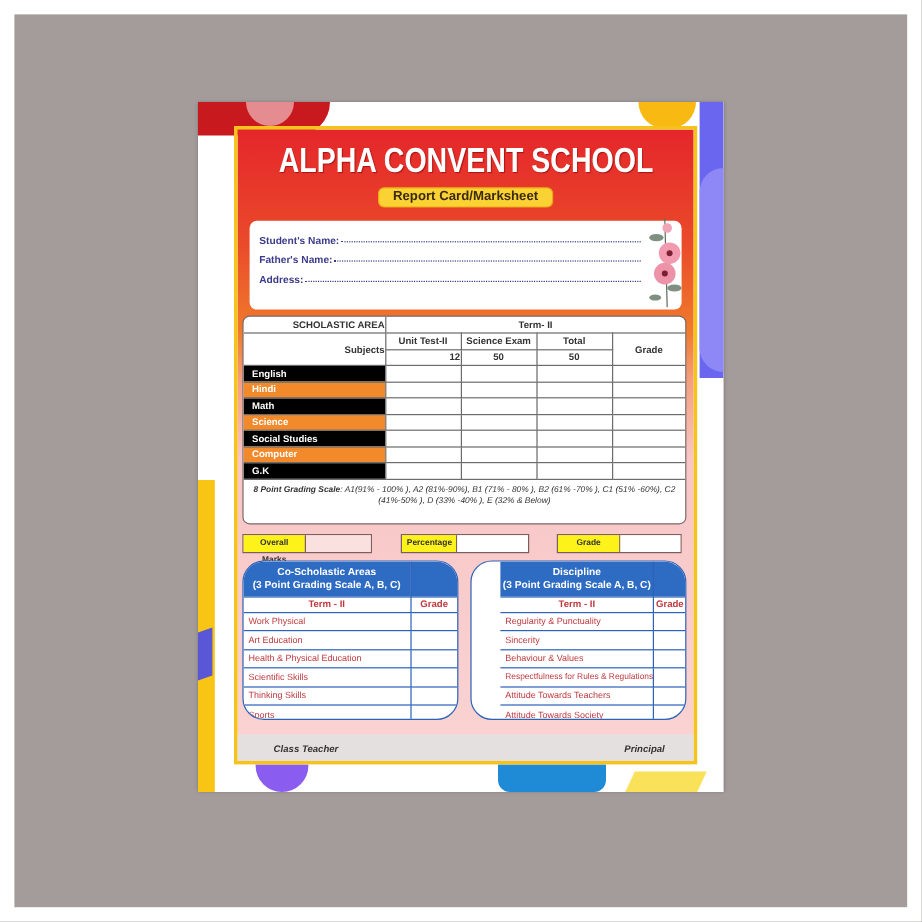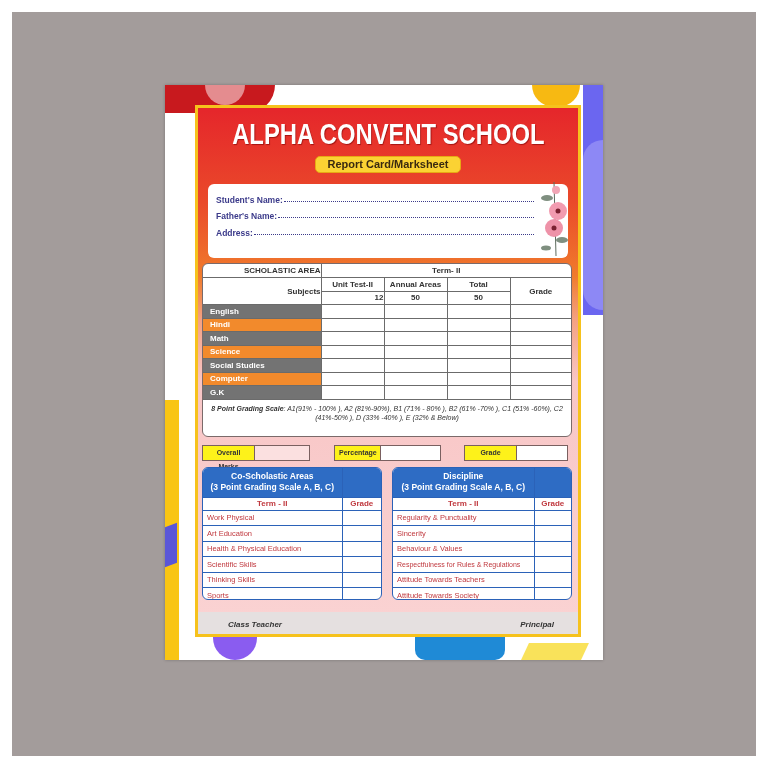--- a/index.html
+++ b/index.html
@@ -58,34 +58,34 @@
   .scholastic {
     position: absolute; left: 4px; top: 155px; width: 370px; height: 174px;
     background: #fff; border-radius: 6px; border: 1px solid #7a6a6a; overflow: hidden;
   }
   table.sch { border-collapse: collapse; width: 100%; font-size: 8px; }
   table.sch td { border: 1px solid #6b6b6b; height: 13.5px; text-align: center; color: #333; font-weight: bold; }
   table.sch tr:first-child td { border-top: none; }
   table.sch td:first-child { border-left: none; text-align: right; }
   table.sch td:last-child { border-right: none; }
   table.sch td.subj { color: #fff; text-align: left; padding-left: 7px; font-weight: bold; }
-  .subj-red { background: #737373; }
+  .subj-red { background: #000000; }
   .subj-orange { background: #f28a2c; }
   .scale-note {
     font-size: 7px; font-style: italic; color: #333; text-align: center; padding: 4px 6px 0; line-height: 9px;
   }
   .scale-note b { font-weight: bold; }
 
   .summary { position: absolute; top: 337px; height: 16px; display: flex; border: 1px solid #7a6060; }
   .summary .lbl { background: #fdf21a; font-size: 7px; font-weight: bold; color: #333; padding: 0 4px; line-height: 14px; text-align: center; border-right: 1px solid #7a6060; }
   .summary .val { background: #fff; }
 
   .panel {
     position: absolute; top: 359px; width: 180px; height: 133px;
-    background: #fff; border: 1px solid #2b62b8; border-radius: 6px; overflow: hidden;
+    background: #fff; border: 1px solid #2b62b8; border-radius: 18px; overflow: hidden;
   }
   .panel table { border-collapse: collapse; width: 100%; }
   .panel td { border: 1px solid #2b62b8; height: 15.5px; font-size: 7.5px; color: #c0393f; padding-left: 4px; }
   .panel tr:first-child td { border-top: none; }
   .panel td:first-child { border-left: none; }
   .panel td:last-child { border-right: none; }
   .panel tr:last-child td { border-bottom: none; }
   .panel .phead { background: #2e6cc4; color: #fff; font-weight: bold; font-size: 8.5px; text-align: center; height: 29px; line-height: 11px; padding: 0; }
   .panel .pterm { text-align: center; font-weight: bold; font-size: 8px; color: #c0393f; height: 13px; padding: 0; }
 
@@ -152,21 +152,21 @@
             <col>
         </colgroup>
         <tbody>
             <tr>
           <td>SCHOLASTIC AREA</td>
           <td colspan="4">Term- II</td>
         </tr>
         <tr>
           <td rowspan="2">Subjects</td>
           <td>Unit Test-II</td>
-          <td>Annual Areas</td>
+          <td>Science Exam</td>
           <td>Total</td>
           <td rowspan="2">Grade</td>
         </tr>
         <tr>
           <td>12</td>
           <td>50</td>
           <td>50</td>
         </tr>
         <tr>
           <td class="subj subj-red">English</td>
@@ -276,21 +276,21 @@
               <td></td>
             </tr>
         <tr>
               <td>Sports</td>
               <td></td>
             </tr>
       </tbody>
         </table>
     </div>
 
-    <div class="panel" style="left:194px;">
+    <div class="panel" style="left:194px;padding-left:24px;">
       <table>
         <colgroup>
             <col>
             <col style="width:37px">
           </colgroup>
         <tbody>
             <tr>
           <td class="phead">
             <div>Discipline</div>
             <div>(3 Point Grading Scale A, B, C)</div>

